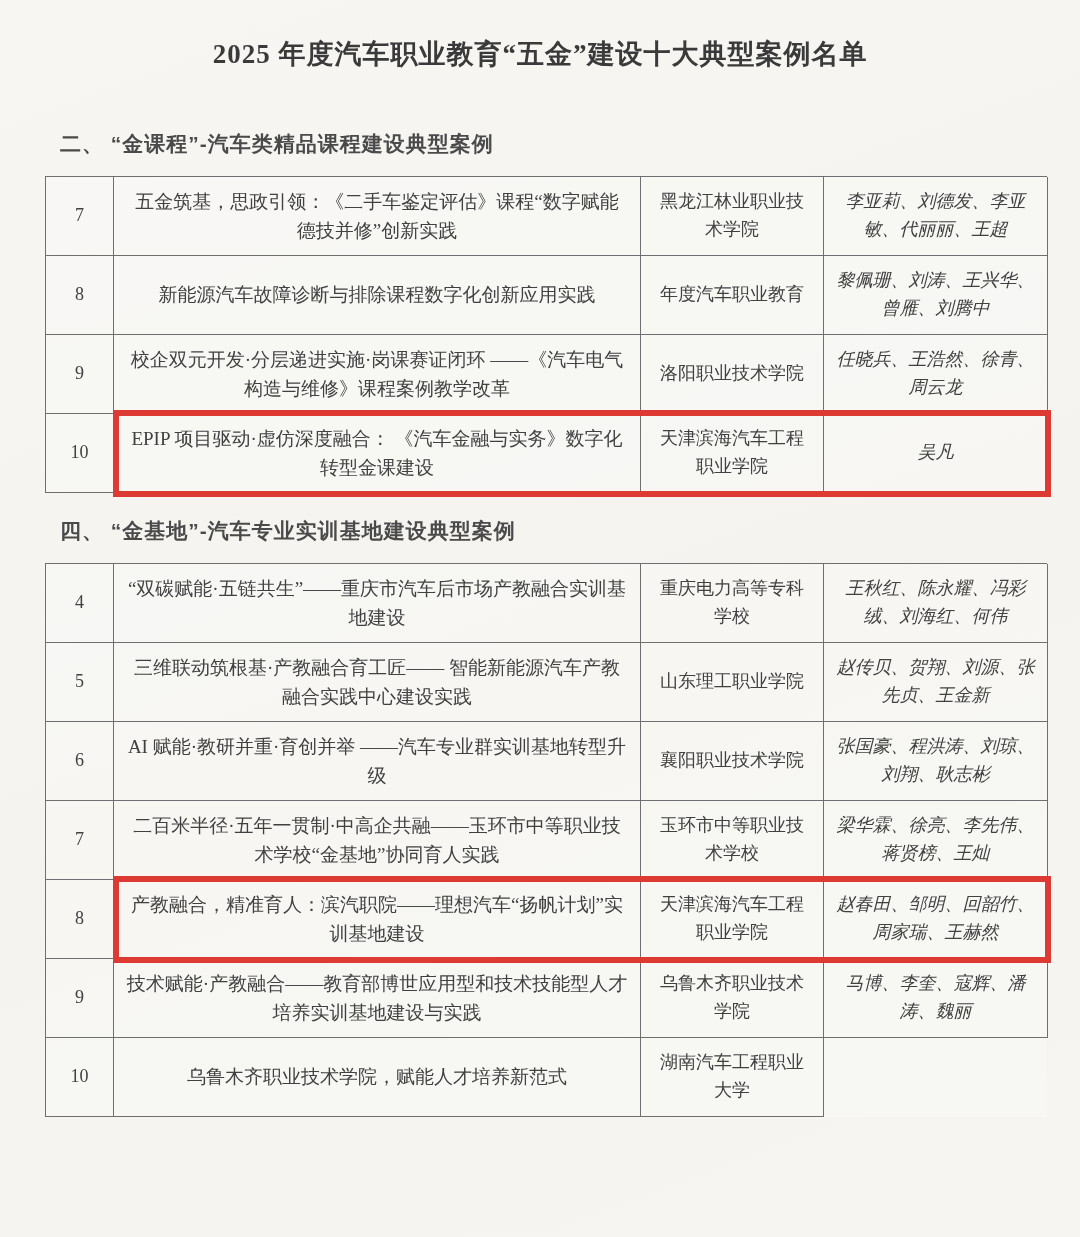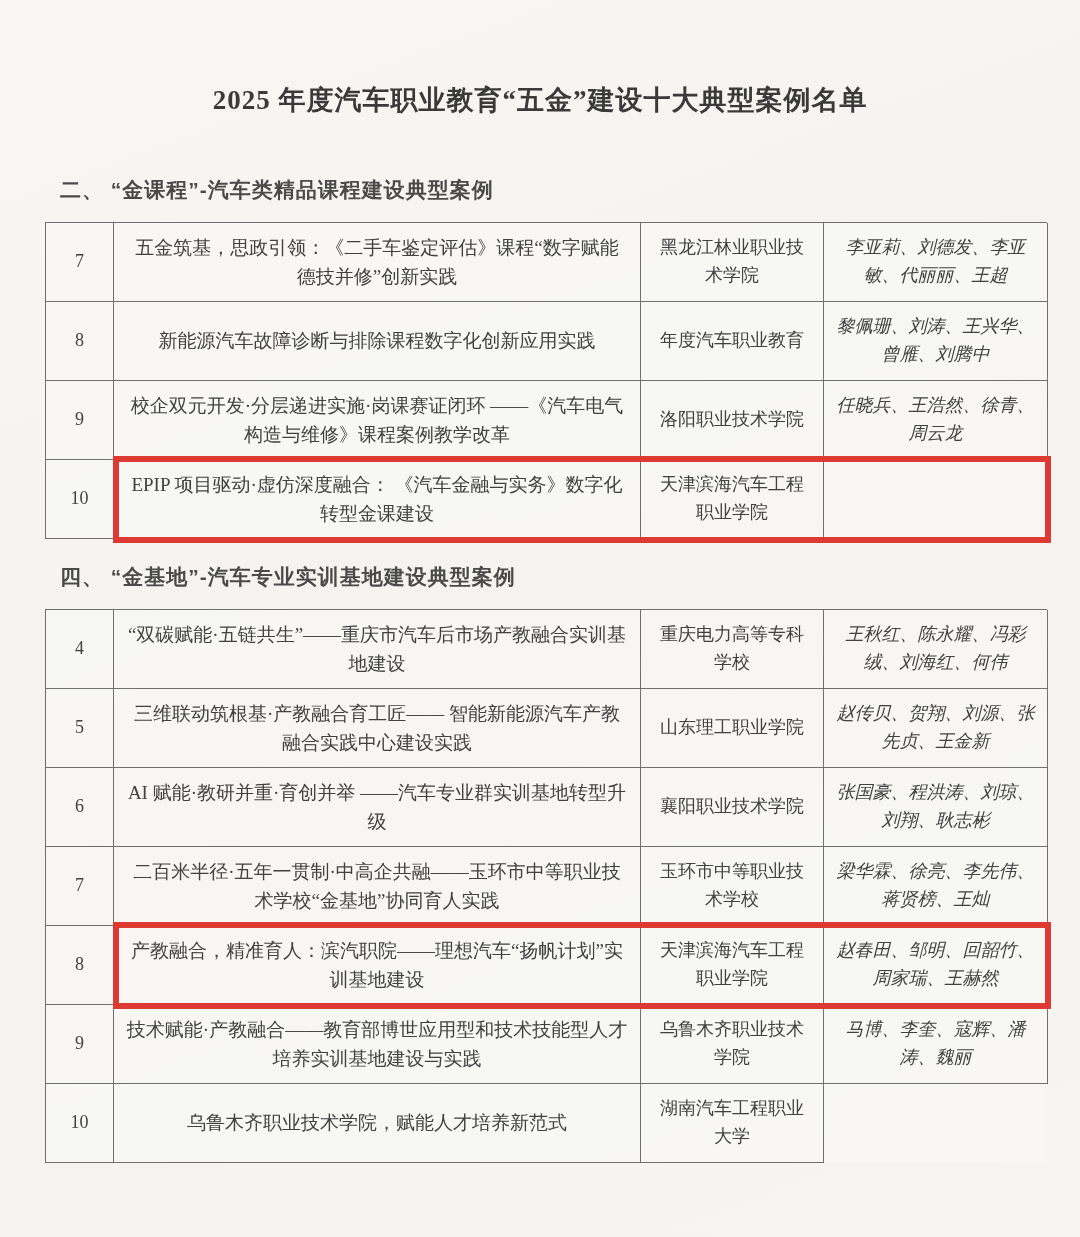--- a/index.html
+++ b/index.html
@@ -8,21 +8,21 @@
     background:linear-gradient(160deg,#f7f6f3 0%,#f4f3ef 55%,#f6f5f1 100%);
     font-family:"Liberation Serif","DejaVu Serif",serif;
     color:#3e3e3e;
     -webkit-font-smoothing:antialiased;
     overflow:hidden;
   }
   .page{position:relative;width:1080px;height:1237px;}
 
   .doc-title{
     margin:0;
-    padding-top:82px;
+    padding-top:36px;
     text-align:center;
     font-size:27px;
     font-weight:bold;
     letter-spacing:1px;
     color:#3a3a3a;
   }
 
   .section{margin:0;}
   .section-heading{
     margin:58px 0 18px 60px;
@@ -104,20 +104,21 @@
       <div class="cell no">9</div>
       <div class="cell case">校企双元开发·分层递进实施·岗课赛证闭环 ——《汽车电气构造与维修》课程案例教学改革</div>
       <div class="cell school">洛阳职业技术学院</div>
       <div class="cell authors">任晓兵、王浩然、徐青、周云龙</div>
 
     </div>
         <div class="row highlighted">
       <div class="cell no">10</div>
       <div class="cell case">EPIP 项目驱动·虚仿深度融合： 《汽车金融与实务》数字化转型金课建设</div>
       <div class="cell school">天津滨海汽车工程职业学院</div>
+      <div class="cell authors">吴凡</div>
       <div class="hl"></div>
     </div>
       </div>
   </div>
 
   <div class="section">
     <div class="section-heading">四、 “金基地”-汽车专业实训基地建设典型案例</div>
     <div class="doc-table">
         <div class="row">
       <div class="cell no">4</div>

